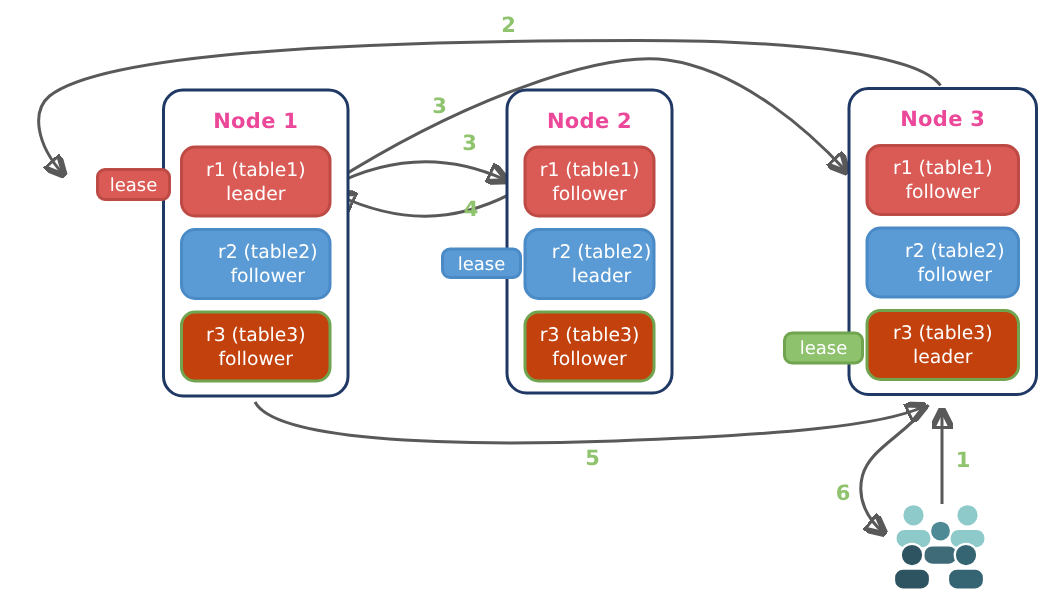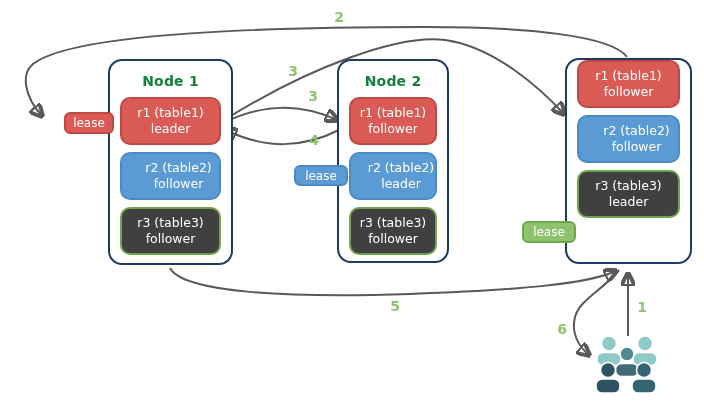--- a/index.html
+++ b/index.html
@@ -8,31 +8,31 @@
     font-family:"DejaVu Sans","Liberation Sans",sans-serif;
   }
   .arrows-layer{position:absolute;left:0;top:0;width:704px;height:405px;pointer-events:none;}
   .arrows-layer path{fill:none;stroke:#595959;stroke-width:2;}
   
   .node{
     position:absolute;background:#ffffff;border:2px solid #1F3864;border-radius:14px;
     box-sizing:border-box;
   }
   .node-title{
-    text-align:center;font-weight:bold;font-size:14px;color:#15803d;
+    text-align:center;font-weight:bold;font-size:14px;color:#ec4899;
     padding-top:12px;height:24px;letter-spacing:.2px;
   }
   .replica{
     margin:0 10px 7px 10px;height:48px;border-radius:10px;border:2px solid transparent;
     box-sizing:border-box;display:flex;flex-direction:column;align-items:center;justify-content:center;
     color:#ffffff;font-size:12.5px;line-height:1.28;text-align:center;
   }
   .replica.red{background:#DA5B55;border-color:#BE4A45;}
   .replica.blue{background:#5B9BD5;border-color:#4A8AC6;padding-left:16px;}
-  .replica.green{background:#404040;border-color:#70A44F;}
+  .replica.green{background:#c2410c;border-color:#70A44F;}
   
   .lease{
     position:absolute;border-radius:6px;color:#ffffff;font-size:12px;
     display:flex;align-items:center;justify-content:center;box-sizing:border-box;
     border:2px solid transparent;
     margin-left:16px;
   }
   .lease.red{background:#DA5B55;border-color:#BE4A45;}
   .lease.blue{background:#5B9BD5;border-color:#4A8AC6;}
   .lease.green{background:#8EC26D;border-color:#70A44F;}
@@ -89,20 +89,21 @@
       <span>r2 (table2)</span>
       <span>leader</span>
     </div>
     <div class="replica green">
       <span>r3 (table3)</span>
       <span>follower</span>
     </div>
   </div>
 
   <div class="node" style="left:565px;top:58px;width:127px;height:206px;">
+    <div class="node-title">Node 3</div>
     <div class="replica red">
       <span>r1 (table1)</span>
       <span>follower</span>
     </div>
     <div class="replica blue">
       <span>r2 (table2)</span>
       <span>follower</span>
     </div>
     <div class="replica green">
       <span>r3 (table3)</span>

